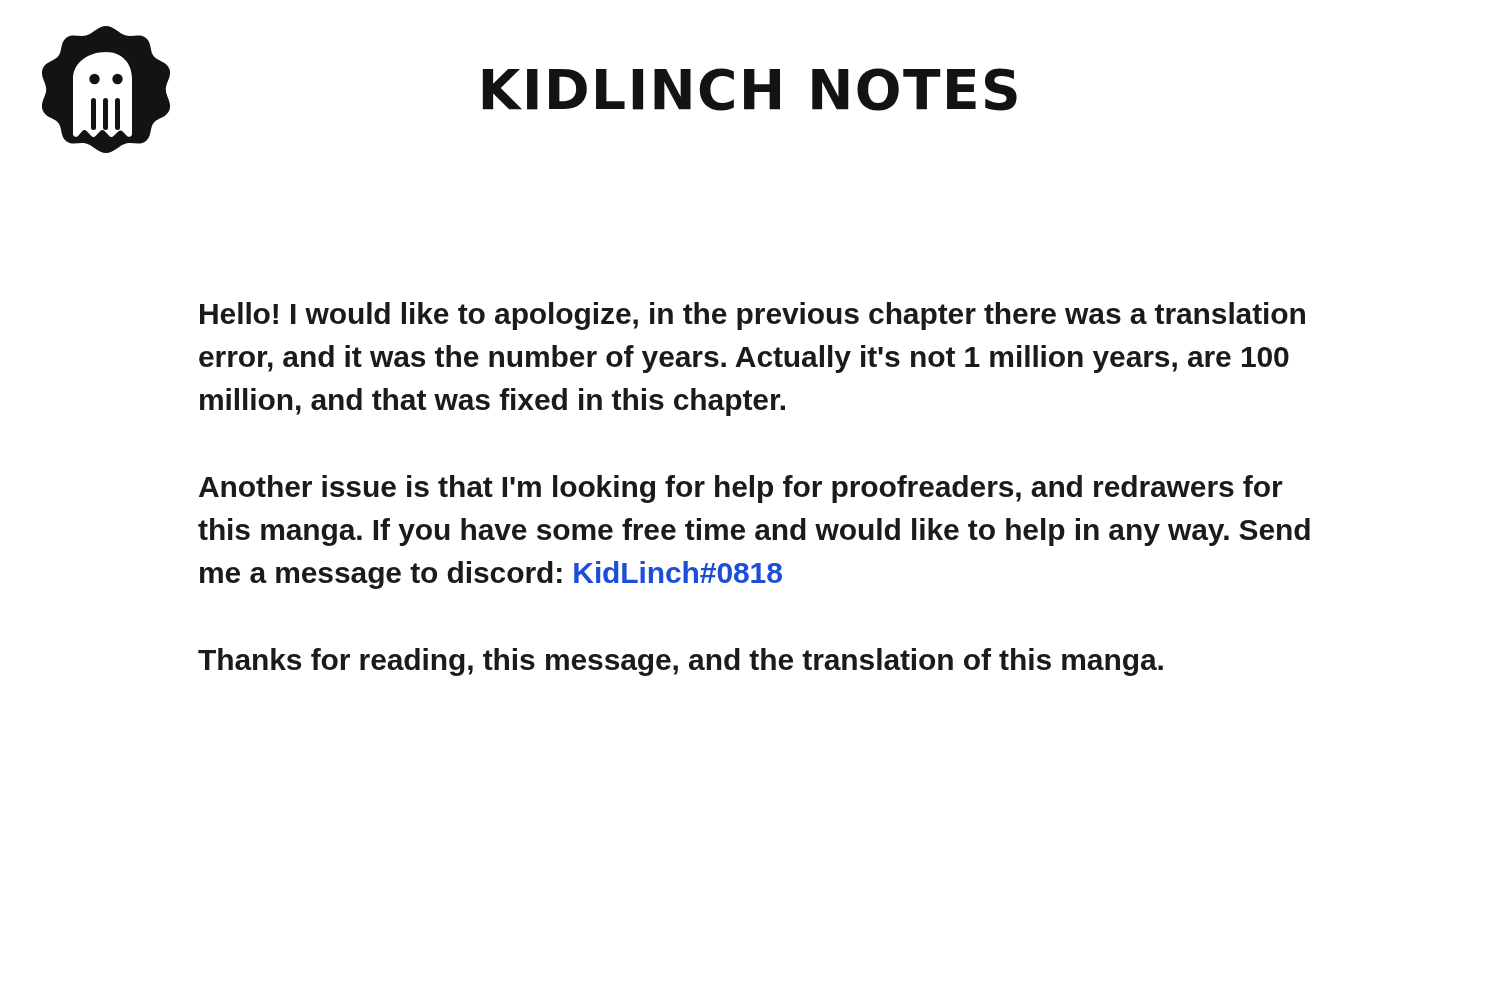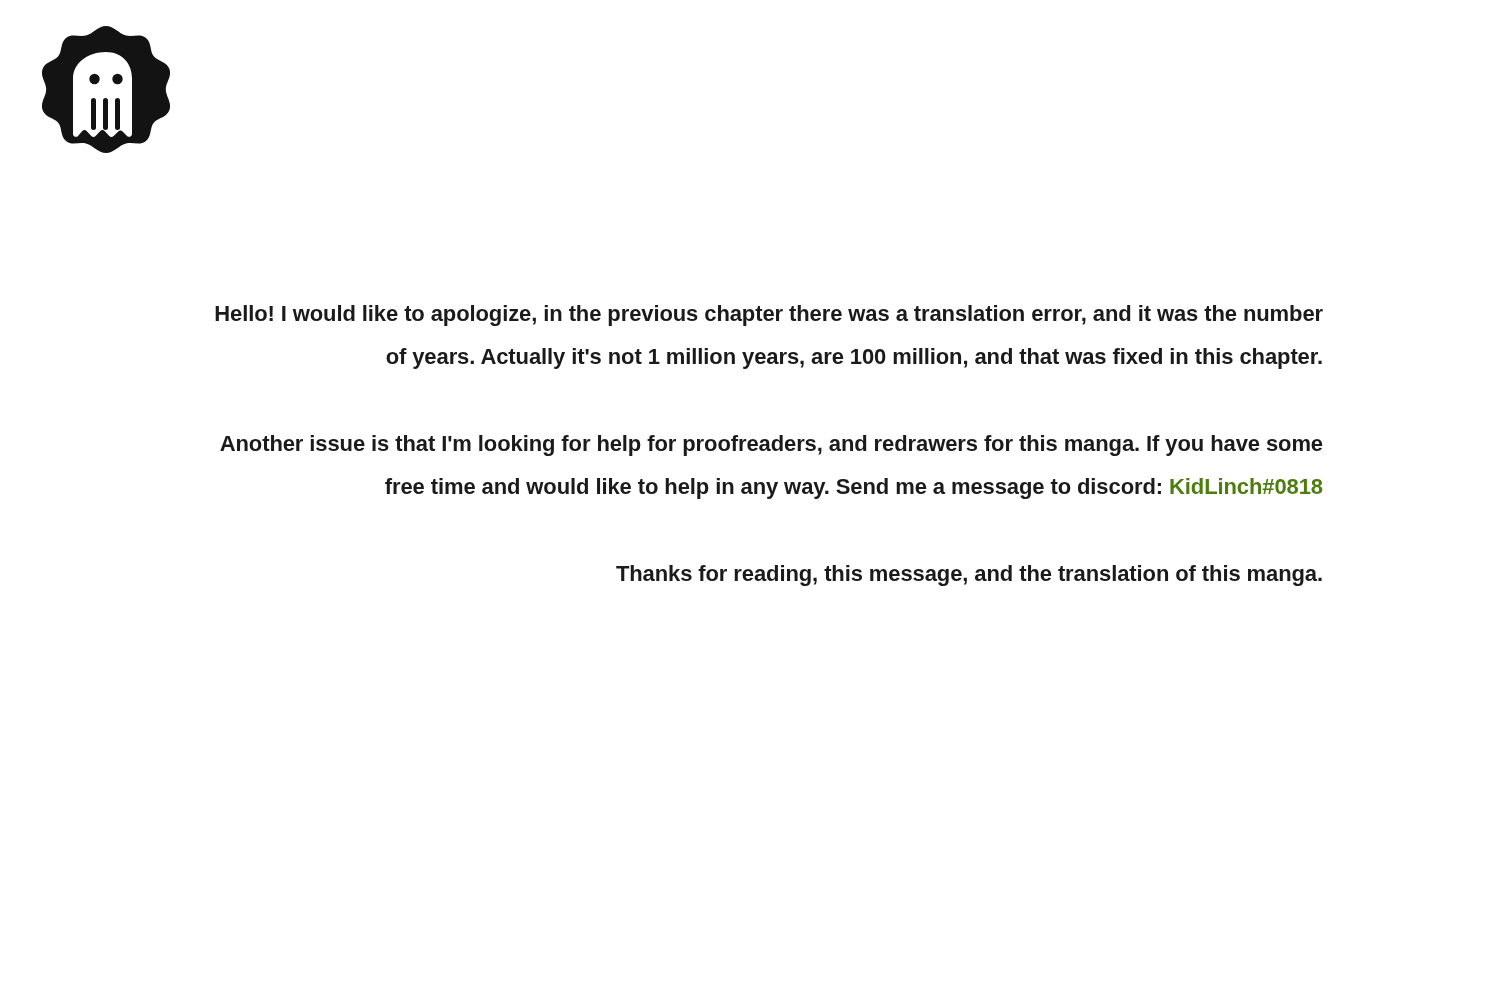--- a/index.html
+++ b/index.html
@@ -48,54 +48,54 @@
 
   
   .notes-body {
     position: absolute;
     left: 198px;
     top: 292px;
     width: 1125px;
   }
 
   .paragraph {
-    font-size: 22px;
+    font-size: 30px;
     line-height: 43px;
     font-weight: bold;
     color: #1b1b1b;
     margin: 0 0 44px 0;
     letter-spacing: -0.1px;
-    text-align: right;
   }
   .paragraph:last-child {
     margin-bottom: 16px;
   }
 
   .discord-handle {
-    color: #4d7c0f;
+    color: #1d4ed8;
     font-weight: bold;
   }
 </style>
 </head>
 <body>
 
 <div class="header">
 
   <div class="logo-wrap">
     <svg viewBox="0 0 128 140" width="128" height="140" aria-hidden="true">
       <path fill="#131313" d="M64 4c8 0 12.5 7.5 20 9.5C91 15.3 98 11 104 16c6 5 3.5 13.5 8 18.5 4.6 5.1 13 5 15.5 12.8 2.4 7.6-3.7 13.2-3.7 20.2 0 7 6.1 12.6 3.7 20.2-2.5 7.8-10.9 7.7-15.5 12.8-4.5 5-2 13.5-8 18.5-6 5-13 0.7-20 2.5-7.5 2-12 9.5-20 9.5s-12.5-7.5-20-9.5C37 119.7 30 124 24 119c-6-5-3.5-13.5-8-18.5C11.4 95.4 3 95.5.5 87.7-1.9 80.1 4.2 74.5 4.2 67.5c0-7-6.1-12.6-3.7-20.2C3 39.5 11.4 39.6 16 34.5c4.5-5 2-13.5 8-18.5 6-5 13-0.7 20-2.5C51.5 11.5 56 4 64 4z"></path>
       <path fill="#ffffff" d="M64 30c15.5 0 26 11 26 26.5V112c0 2.6-3.2 3.8-5 2l-4.4-4.6c-1.2-1.2-3.1-1.2-4.3 0L71.6 114c-1.2 1.2-3.1 1.2-4.3 0L62.6 109c-1.2-1.2-3.1-1.2-4.3 0L53.6 114c-1.2 1.2-3.1 1.2-4.3 0L44.6 109c-1.2-1.2-3.1-1.2-4.3 0L36 113.9c-1.8 1.8-5 .6-5-2V56.5C31 41 46 30 64 30z"></path>
       <circle fill="#131313" cx="52.5" cy="57" r="5.2"></circle>
       <circle fill="#131313" cx="75.5" cy="57" r="5.2"></circle>
       <rect fill="#131313" x="49" y="76" width="5" height="32" rx="2.5"></rect>
       <rect fill="#131313" x="61" y="76" width="5" height="32" rx="2.5"></rect>
       <rect fill="#131313" x="73" y="76" width="5" height="32" rx="2.5"></rect>
     </svg>
   </div>
 
+  <div class="page-title">KIDLINCH NOTES</div>
 </div>
 
 <div class="notes-body">
 
   <p class="paragraph">Hello! I would like to apologize, in the previous chapter there was a translation error, and it was the number of years. Actually it's not 1 million years, are 100 million, and that was fixed in this chapter.</p>
 
   <p class="paragraph"><span>Another issue is that I'm looking for help for proofreaders, and redrawers for this manga. If you have some free time and would like to help in any way. Send me a message to discord: </span><span class="discord-handle">KidLinch#0818</span></p>
 
   <p class="paragraph">Thanks for reading, this message, and the translation of this manga.</p>
 </div>

